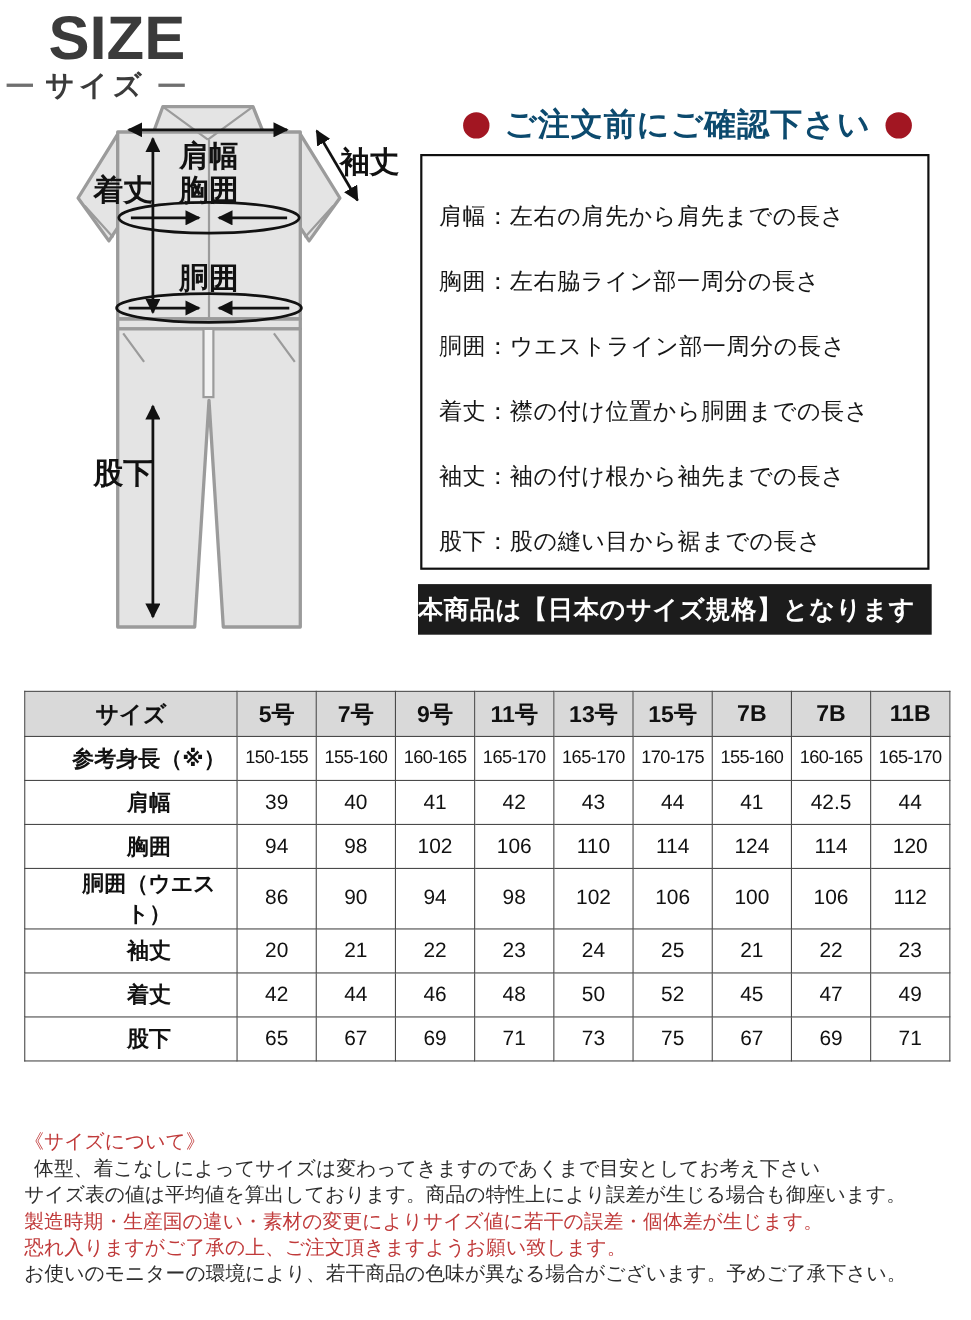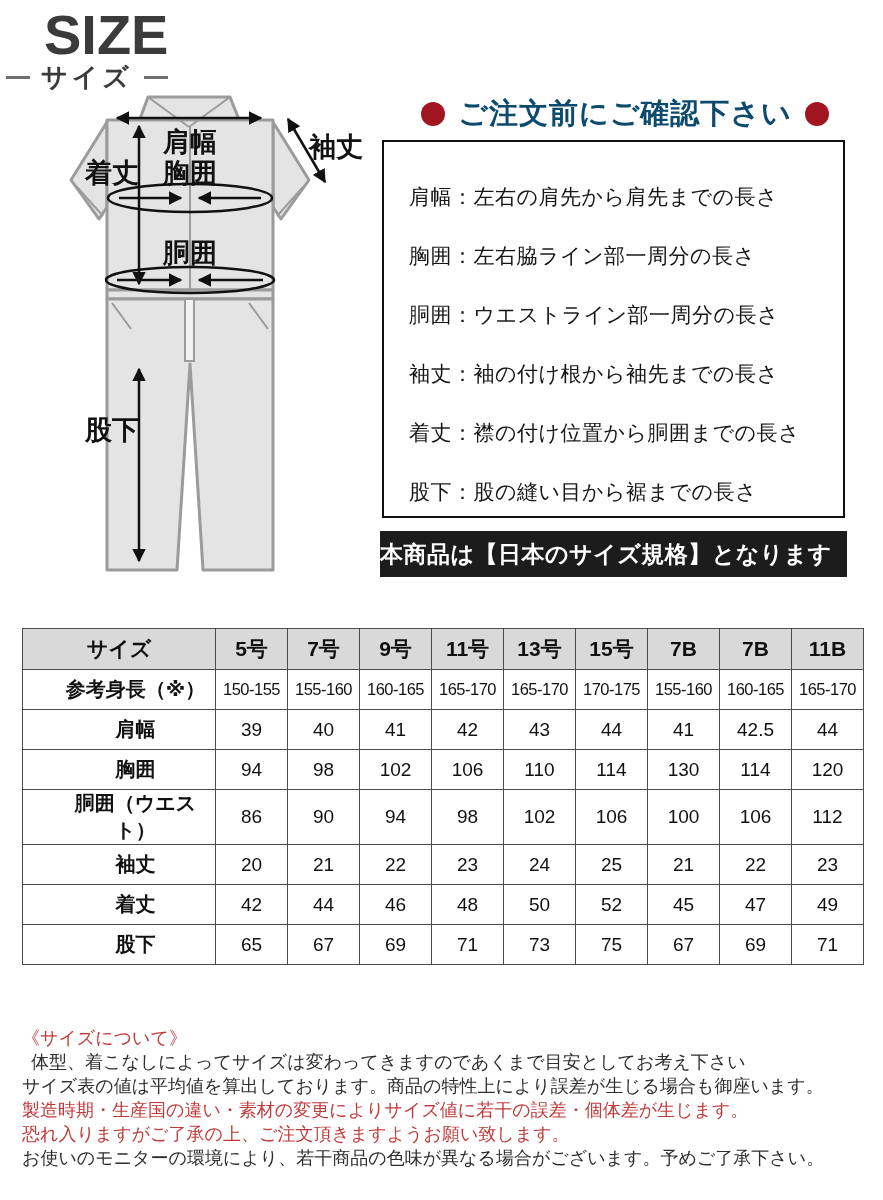--- a/index.html
+++ b/index.html
@@ -26,21 +26,21 @@
     position:absolute; left:388px; top:94px; width:474px;
     display:flex; align-items:center; justify-content:center; gap:13px;
   }
   .notice-header .dot { width:24px; height:24px; border-radius:50%; background:#a21622; flex:none; }
   .notice-header .title { font-size:29px; font-weight:bold; color:#0c4a6e; letter-spacing:1px; white-space:nowrap; }
 
   
   .def-box {
     position:absolute; left:382px; top:140px; width:463px; height:378px;
     border:2px solid #101010; box-sizing:border-box;
-    padding:41px 0 0 25px;
+    padding:41px 0 0 15px;
     font-family:Liberation Mono, monospace;
   }
   .def-item { font-size:21px; color:#161616; margin-bottom:31px; letter-spacing:0.5px; white-space:nowrap; }
 
   
   .jp-banner {
     position:absolute; left:380px; top:531px; width:467px; height:46px;
     background:#1c1c1c; box-sizing:border-box;
     color:#ffffff; font-size:23px; font-weight:bold; line-height:46px;
     letter-spacing:0.5px; white-space:nowrap;
@@ -126,22 +126,22 @@
   <span class="dot"></span>
   <span class="title">ご注文前にご確認下さい</span>
   <span class="dot"></span>
 </div>
 
 <div class="def-box">
   <div>
       <div class="def-item"><span>肩幅：</span><span>左右の肩先から肩先までの長さ</span></div>
       <div class="def-item"><span>胸囲：</span><span>左右脇ライン部一周分の長さ</span></div>
       <div class="def-item"><span>胴囲：</span><span>ウエストライン部一周分の長さ</span></div>
+      <div class="def-item"><span>着丈：</span><span>襟の付け位置から胴囲までの長さ</span></div>
       <div class="def-item"><span>袖丈：</span><span>袖の付け根から袖先までの長さ</span></div>
-      <div class="def-item"><span>着丈：</span><span>襟の付け位置から胴囲までの長さ</span></div>
       <div class="def-item"><span>股下：</span><span>股の縫い目から裾までの長さ</span></div>
     </div>
 </div>
 
 <div class="jp-banner">本商品は【日本のサイズ規格】となります</div>
 
 <table class="size-table">
   <colgroup>
     <col style="width:193px">
     <col style="width:72px">
@@ -194,21 +194,21 @@
         <td>44</td>
       </tr>
       <tr>
         <th>胸囲</th>
         <td>94</td>
         <td>98</td>
         <td>102</td>
         <td>106</td>
         <td>110</td>
         <td>114</td>
-        <td>130</td>
+        <td>124</td>
         <td>114</td>
         <td>120</td>
       </tr>
       <tr>
         <th>胴囲（ウエスト）</th>
         <td>86</td>
         <td>90</td>
         <td>94</td>
         <td>98</td>
         <td>102</td>

